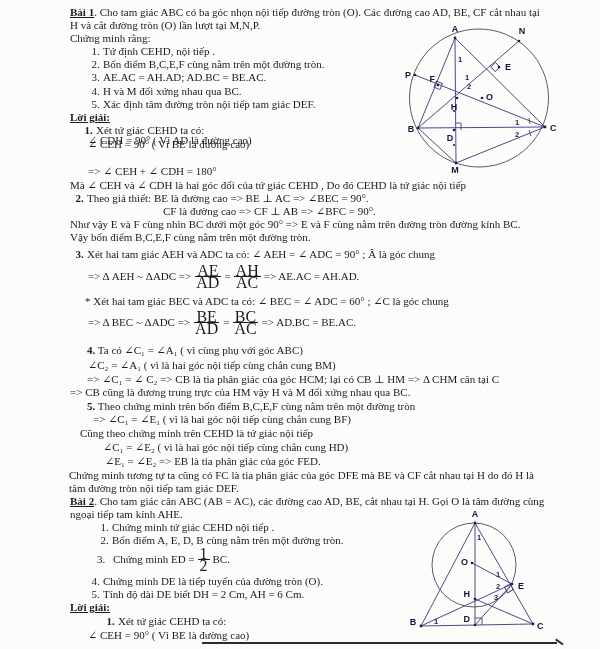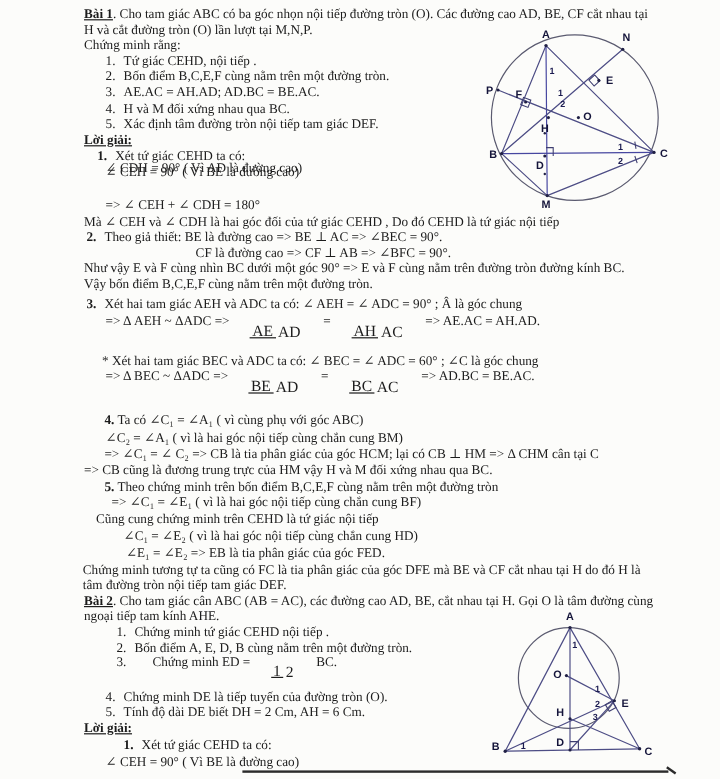--- a/index.html
+++ b/index.html
@@ -1,42 +1,42 @@
 <!DOCTYPE html>
 <html><head>
 <meta charset="utf-8">
 <style>
   html,body{margin:0;padding:0;}
   body{
     width:600px;height:649px;position:relative;overflow:hidden;
     background:#fcfcfa;color:#1c1c1c;
     font-family:"Liberation Serif","DejaVu Serif",serif;
   }
-  .ln{position:absolute;font-size:11px;line-height:13px;white-space:nowrap;}
+  .ln{position:absolute;font-size:11px;line-height:13px;white-space:nowrap;text-align:center;}
   .b{font-weight:bold;}
   .u{text-decoration:underline;}
   .num{display:inline-block;min-width:15px;}
-  .fl{position:absolute;display:flex;font-size:11px;white-space:nowrap;gap:15px;}
-  .frac{display:inline-flex;flex-direction:row;align-items:center;line-height:11px;font-size:13px;margin:0 2px;}
+  .fl{position:absolute;display:flex;align-items:center;font-size:11px;white-space:nowrap;gap:1px;}
+  .frac{display:inline-flex;flex-direction:column;align-items:center;line-height:11px;font-size:16px;margin:0 2px;}
   .frac .fn{border-bottom:1px solid #1c1c1c;padding:0 2px;}
   .frac .fd{padding:0 2px;}
   svg{position:absolute;}
   svg text{font-family:"Liberation Sans","DejaVu Sans",sans-serif;font-weight:bold;font-size:9px;fill:#14143a;}
   svg text.ang{font-weight:bold;font-size:7.5px;fill:#1b1b50;}
   .sep{position:absolute;left:202px;top:642px;width:355px;height:2px;background:#2b2b2b;}
   .septick{position:absolute;left:555px;top:641px;width:9px;height:1.5px;background:#2b2b2b;transform:rotate(35deg);}
 </style>
 </head>
 <body>
 
 <div class="ln" style="left:70px;top:6px"><span class="b u">Bài 1</span><span>. Cho tam giác ABC có ba góc nhọn nội tiếp đường tròn (O). Các đường cao AD, BE, CF cắt nhau tại</span></div>
 <div class="ln" style="left:70px;top:19px">H và cắt đường tròn (O) lần lượt tại M,N,P.</div>
 <div class="ln" style="left:70px;top:32px">Chứng minh rằng:</div>
 
-<div class="ln" style="left:88px;top:45px"><span class="num">1.</span><span>Tứ giác CEHD, nội tiếp .</span></div>
+<div class="ln" style="left:88px;top:45px"><span class="num">1.</span><span>Tứ định CEHD, nội tiếp .</span></div>
 <div class="ln" style="left:88px;top:58px"><span class="num">2.</span><span>Bốn điểm B,C,E,F cùng nằm trên một đường tròn.</span></div>
 <div class="ln" style="left:88px;top:71px"><span class="num">3.</span><span>AE.AC = AH.AD; AD.BC = BE.AC.</span></div>
 <div class="ln" style="left:88px;top:85px"><span class="num">4.</span><span>H và M đối xứng nhau qua BC.</span></div>
 <div class="ln" style="left:88px;top:98px"><span class="num">5.</span><span>Xác định tâm đường tròn nội tiếp tam giác DEF.</span></div>
 
 <div class="ln b u" style="left:70px;top:111px">Lời giải:</div>
 
 <div class="ln" style="left:81px;top:124px"><span class="b num">1.</span><span>Xét tứ giác CEHD ta có:</span></div>
 <div class="ln" style="left:88px;top:138px">∠ CEH = 90° ( Vì BE là đường cao)</div>
 <div class="ln" style="left:88px;top:134px">∠ CDH = 90° ( Vì AD là đường cao)</div>
@@ -80,21 +80,21 @@
   <span>=&gt; AD.BC = BE.AC.</span>
 </div>
 
 <div class="ln" style="left:87px;top:344px"><span class="b">4.</span> <span>Ta có ∠C₁ = ∠A₁ ( vì cùng phụ với góc ABC)</span></div>
 <div class="ln" style="left:88px;top:359px">∠C₂ = ∠A₁ ( vì là hai góc nội tiếp cùng chắn cung BM)</div>
 <div class="ln" style="left:87px;top:373px">=&gt; ∠C₁ = ∠ C₂ =&gt; CB là tia phân giác của góc HCM; lại có CB ⊥ HM =&gt; Δ CHM cân tại C</div>
 <div class="ln" style="left:70px;top:386px">=&gt; CB cũng là đương trung trực của HM vậy H và M đối xứng nhau qua BC.</div>
 
 <div class="ln" style="left:87px;top:400px"><span class="b">5.</span> <span>Theo chứng minh trên bốn điểm B,C,E,F cùng nằm trên một đường tròn</span></div>
 <div class="ln" style="left:93px;top:413px">=&gt; ∠C₁ = ∠E₁ ( vì là hai góc nội tiếp cùng chắn cung BF)</div>
-<div class="ln" style="left:80px;top:427px">Cũng cung chứng minh trên CEHD là tứ giác nội tiếp</div>
+<div class="ln" style="left:80px;top:427px">Cũng theo chứng minh trên CEHD là tứ giác nội tiếp</div>
 <div class="ln" style="left:103px;top:441px">∠C₁ = ∠E₂ ( vì là hai góc nội tiếp cùng chắn cung HD)</div>
 <div class="ln" style="left:105px;top:455px">∠E₁ = ∠E₂ =&gt; EB là tia phân giác của góc FED.</div>
 <div class="ln" style="left:69px;top:469px">Chứng minh tương tự ta cũng có FC là tia phân giác của góc DFE mà BE và CF cắt nhau tại H do đó H là</div>
 <div class="ln" style="left:69px;top:482px">tâm đường tròn  nội tiếp tam giác  DEF.</div>
 
 <div class="ln" style="left:70px;top:495px"><span class="b u">Bài 2</span><span>. Cho tam giác cân ABC (AB = AC), các đường cao AD, BE, cắt nhau tại H. Gọi O là tâm đường cùng</span></div>
 <div class="ln" style="left:70px;top:508px">ngoại tiếp tam kính AHE.</div>
 
 <div class="ln" style="left:97px;top:521px"><span class="num">1.</span><span>Chứng minh tứ giác CEHD nội tiếp .</span></div>
 <div class="ln" style="left:97px;top:534px"><span class="num">2.</span><span>Bốn điểm A, E, D, B cùng nằm trên một đường tròn.</span></div>

